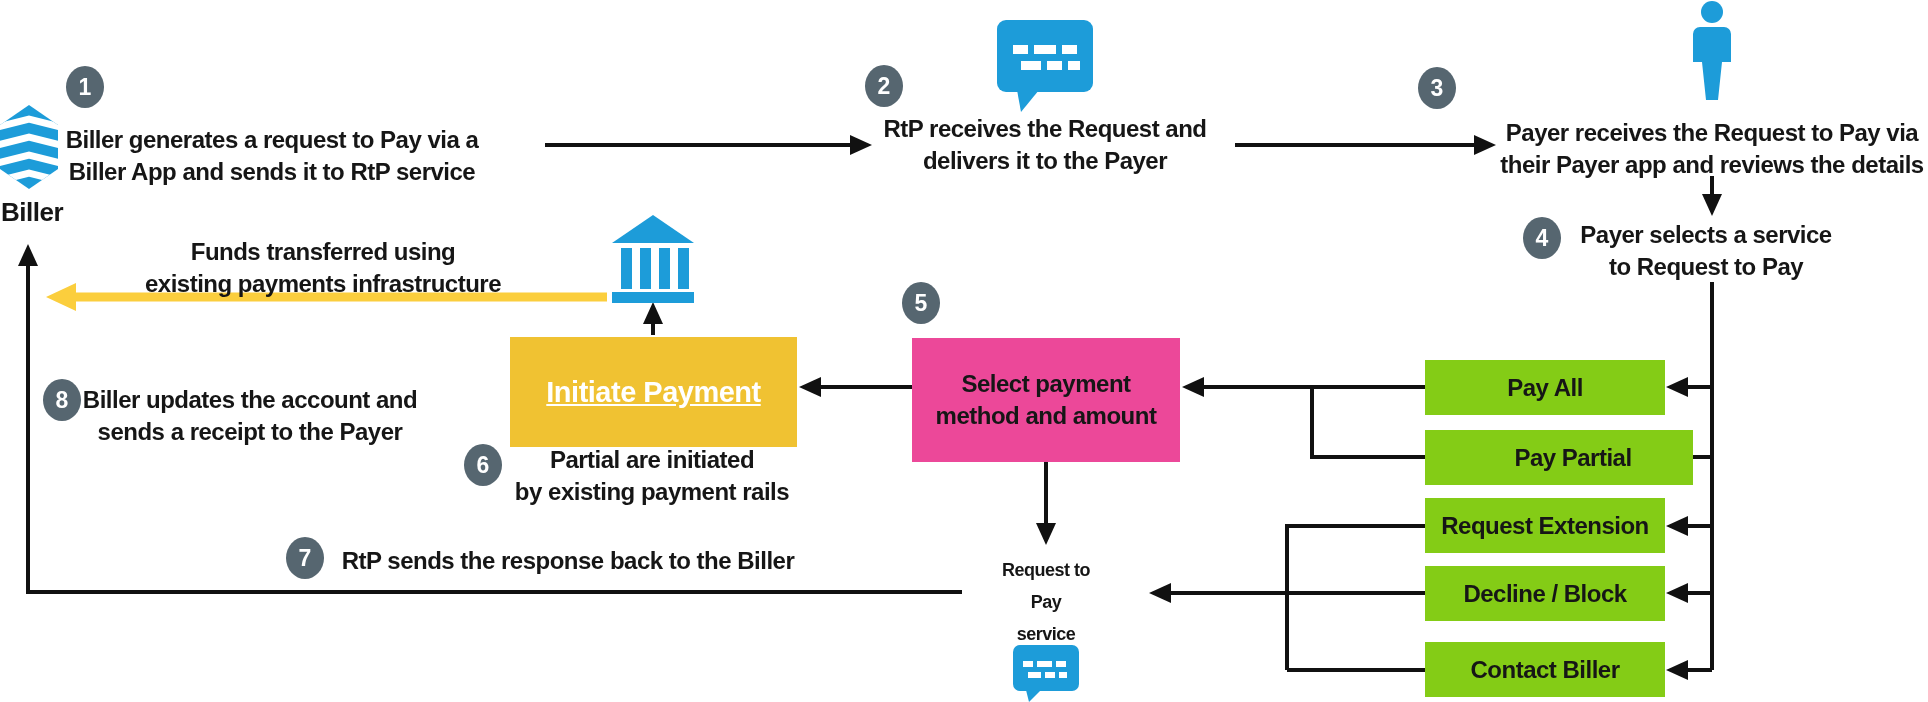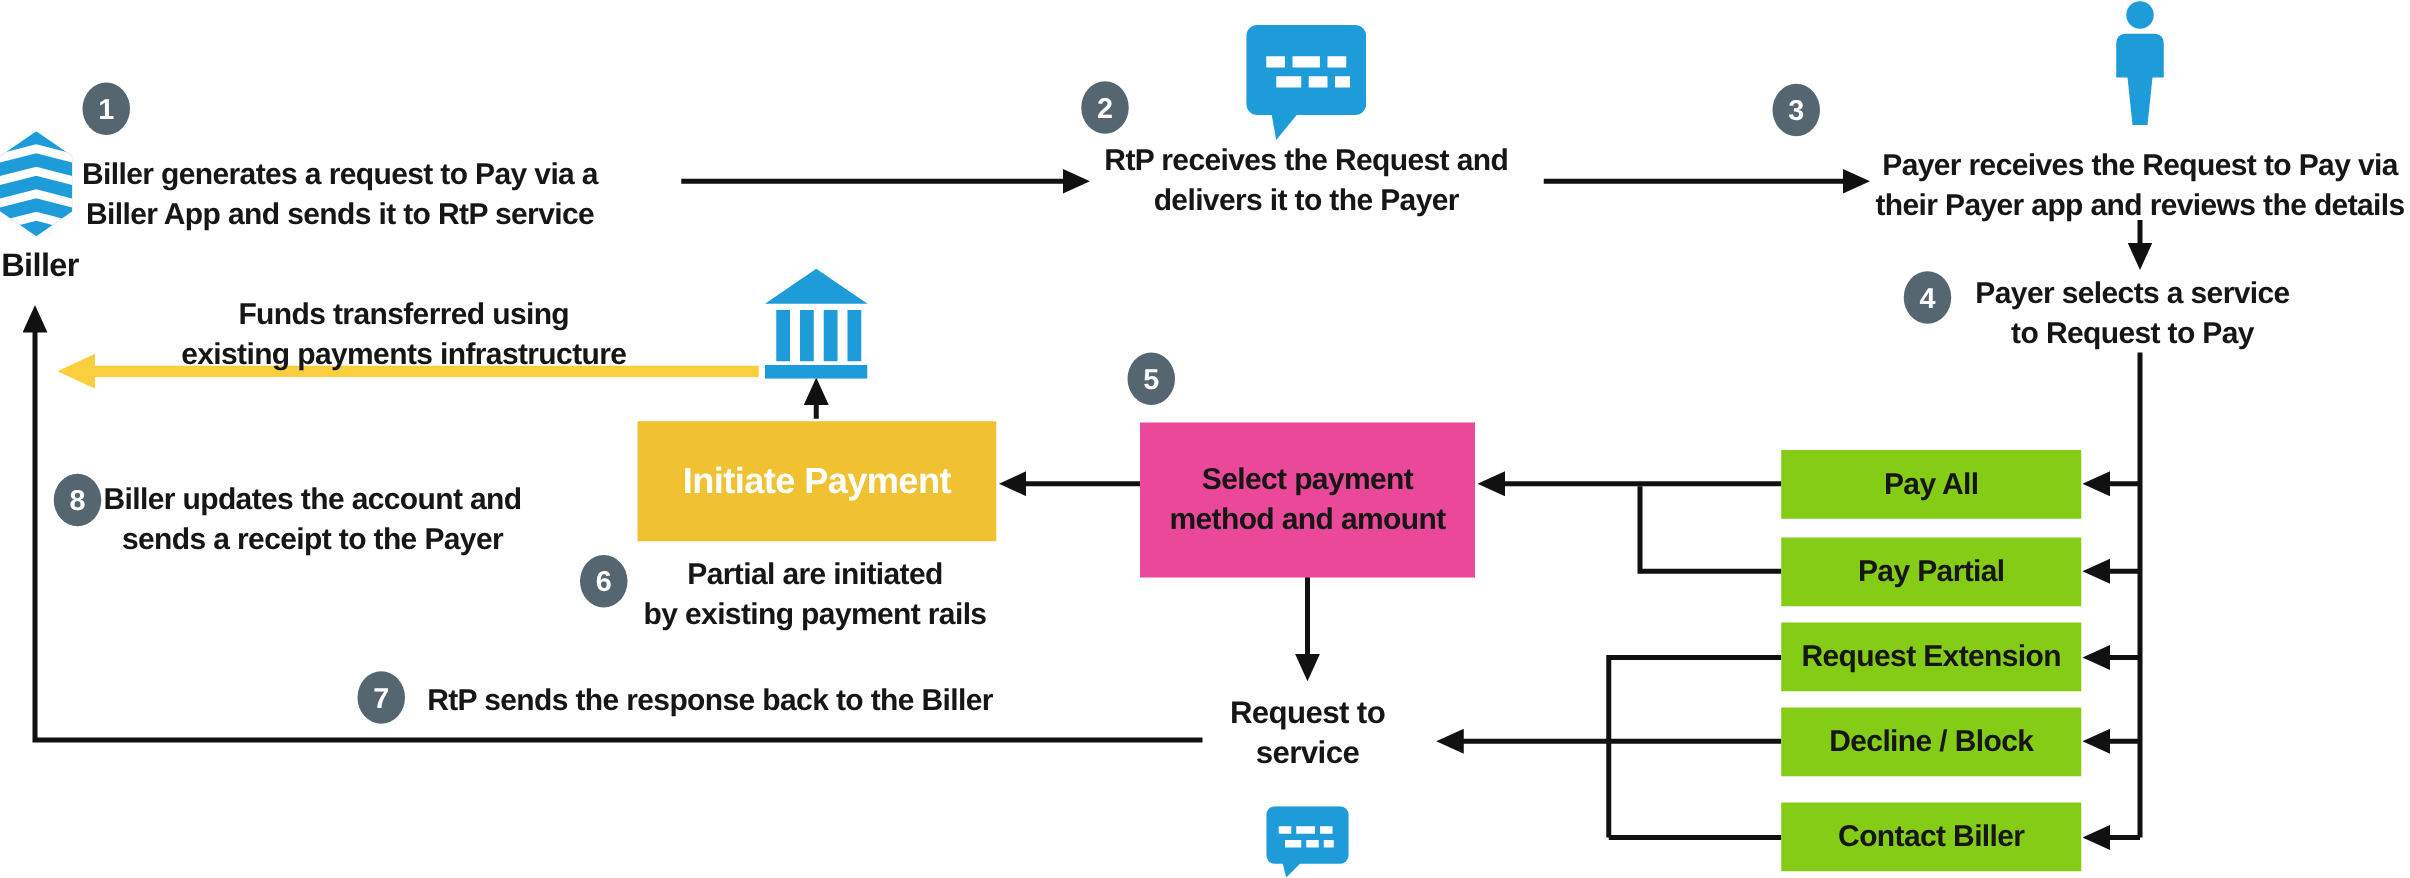--- a/index.html
+++ b/index.html
@@ -20,21 +20,21 @@
   }
   .optbox{
     position:absolute;left:1425px;width:240px;height:55px;background:#84cc16;
     display:flex;align-items:center;justify-content:center;
     font-size:24px;letter-spacing:-0.5px;
   }
   .bigbox{
     position:absolute;display:flex;align-items:center;justify-content:center;
     text-align:center;letter-spacing:-0.5px;
   }
-  #initiate-box{left:510px;top:337px;width:287px;height:96px;background:#f0c232;color:#fff;font-size:29px;}
+  #initiate-box{left:510px;top:337px;width:287px;height:110px;background:#f0c232;color:#fff;font-size:29px;text-decoration:underline;}
   #select-box{left:912px;top:338px;width:268px;height:124px;background:#ec4899;font-size:24px;line-height:32px;}
 </style>
 </head>
 <body>
 
 <div id="canvas">
 
   <svg class="wires" viewBox="0 0 1928 702">
     <defs>
       <marker id="mb" markerUnits="userSpaceOnUse" markerWidth="22" markerHeight="20" refX="4" refY="10" orient="auto">
@@ -184,35 +184,36 @@
     <div>RtP sends the response back to the Biller</div>
   </div>
 
   <div class="steptext" style="left:60px;top:384px;width:380px;">
     <div>Biller updates the account and</div>
     <div>sends a receipt to the Payer</div>
   </div>
 
   <div class="steptext" style="left:0;top:196px;width:64px;font-size:26px;">Biller</div>
 
-  <div class="steptext" style="left:946px;top:554px;width:200px;font-size:25px;">
+  <div class="steptext" style="left:946px;top:554px;width:200px;font-size:18px;">
     <div>Request to</div>
+    <div>Pay</div>
     <div>service</div>
   </div>
 
   <div id="initiate-box" class="bigbox">
     <span>Initiate Payment</span>
   </div>
 
   <div id="select-box" class="bigbox">
     <div>
       <div>Select payment</div>
       <div>method and amount</div>
     </div>
   </div>
 
   <div class="optbox" style="top:360px;">Pay All</div>
-  <div class="optbox" style="top:430px;">Pay Partial</div>
+  <div class="optbox" style="top:430px;padding-left:28px;">Pay Partial</div>
   <div class="optbox" style="top:498px;">Request Extension</div>
   <div class="optbox" style="top:566px;">Decline / Block</div>
   <div class="optbox" style="top:642px;">Contact Biller</div>
 
 </div>
 
 </body></html>

